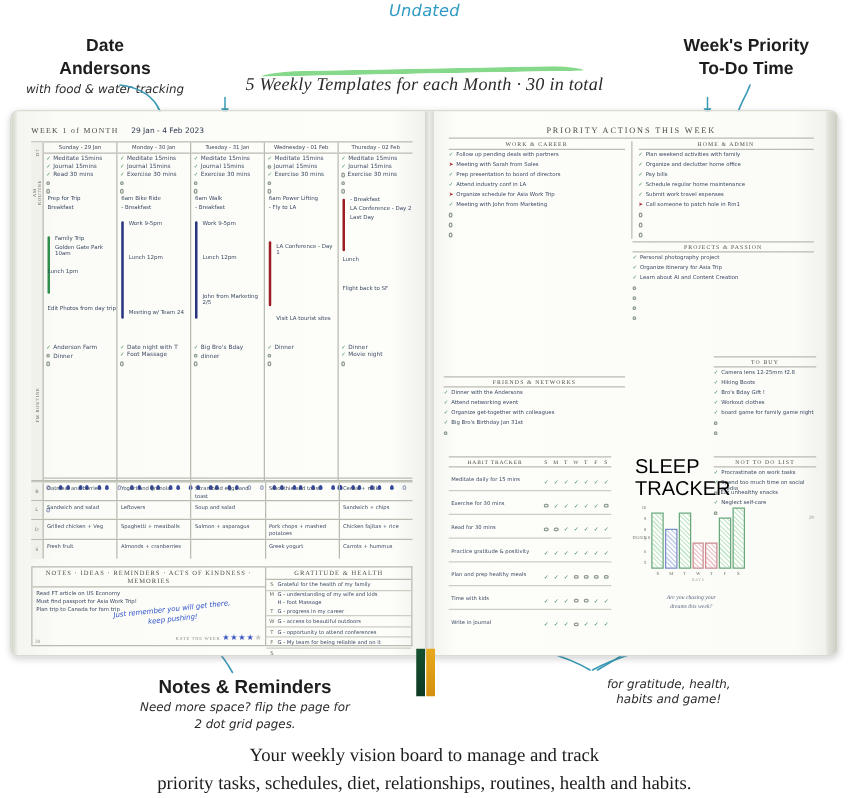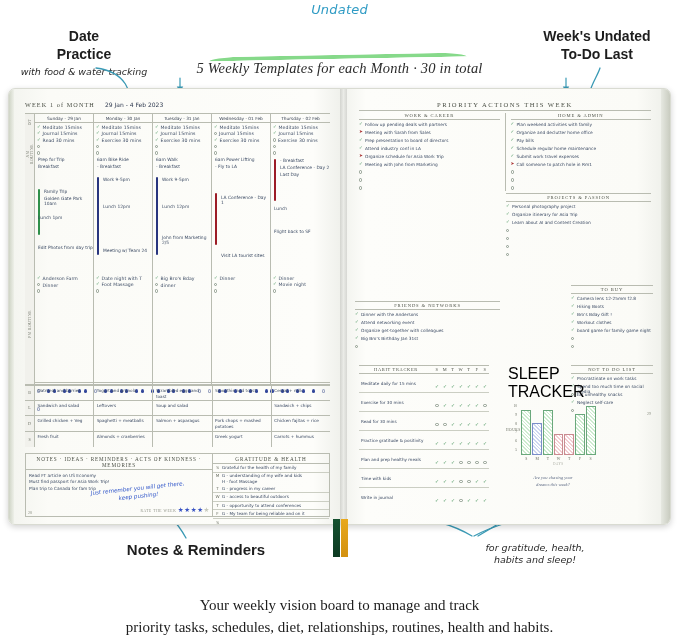--- a/index.html
+++ b/index.html
@@ -229,36 +229,38 @@
 <body>
 
 <div class="hdr">
   <div class="undated">Undated</div>
   <div class="underline"></div>
   <div class="subtitle">5 Weekly Templates for each Month · 30 in total</div>
 </div>
 
 <div class="callout c-daily">
   <div class="big"><span>Date</span><br>
-    <span>Practice</span></div>
+    <span>Andersons</span></div>
   <div class="small">with food &amp; water tracking</div>
 </div>
 
 <div class="callout c-prio">
-  <div class="big"><span>Week's Undated</span><br>
-    <span>To-Do Last</span></div>
+  <div class="big"><span>Week's Priority</span><br>
+    <span>To-Do Time</span></div>
 </div>
 
 <div class="callout c-notes">
   <div class="big">Notes &amp; Reminders</div>
+  <div class="small" style="white-space:pre-line">Need more space? flip the page for
+2 dot grid pages.</div>
 </div>
 
 <div class="callout c-track">
   <div class="small" style="white-space:pre-line">for gratitude, health,
-habits and sleep!</div>
+habits and game!</div>
 </div>
 
 <svg class="arrowsvg" viewBox="0 0 679 638">
   <g fill="none" stroke="#3a9ab5" stroke-width="1.3" stroke-linecap="round">
     <path d="M96,68 C126,72 133,92 130,112"></path>
     <path d="M600,68 C596,80 586,90 590,106"></path>
     <path d="M186,538 C176,520 166,512 152,502"></path>
     <path d="M472,536 C452,524 420,516 392,512"></path>
     <path d="M474,536 C496,524 530,516 560,508"></path>
     <path d="M478,536 C506,520 536,500 556,478"></path>

